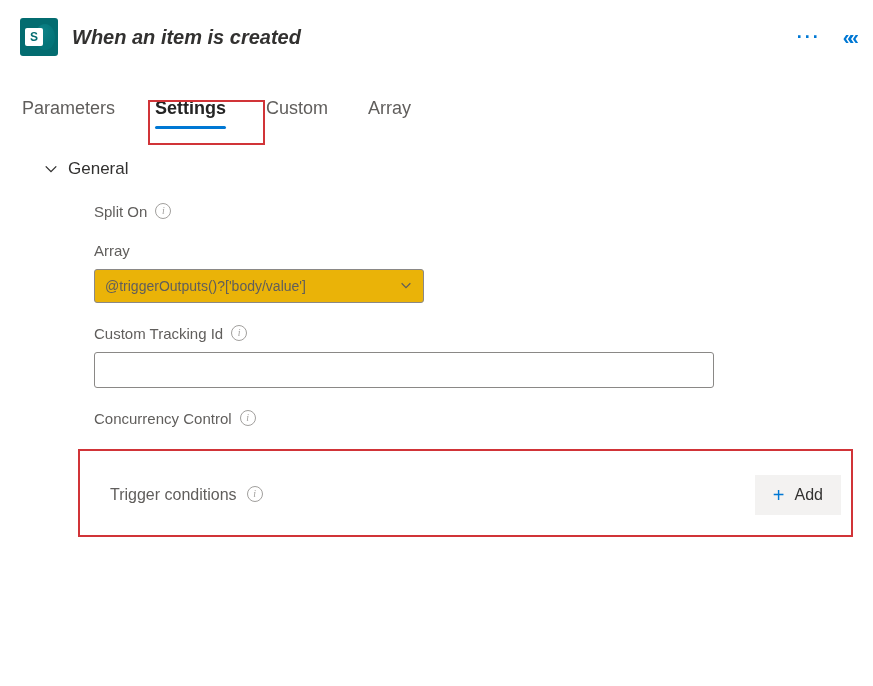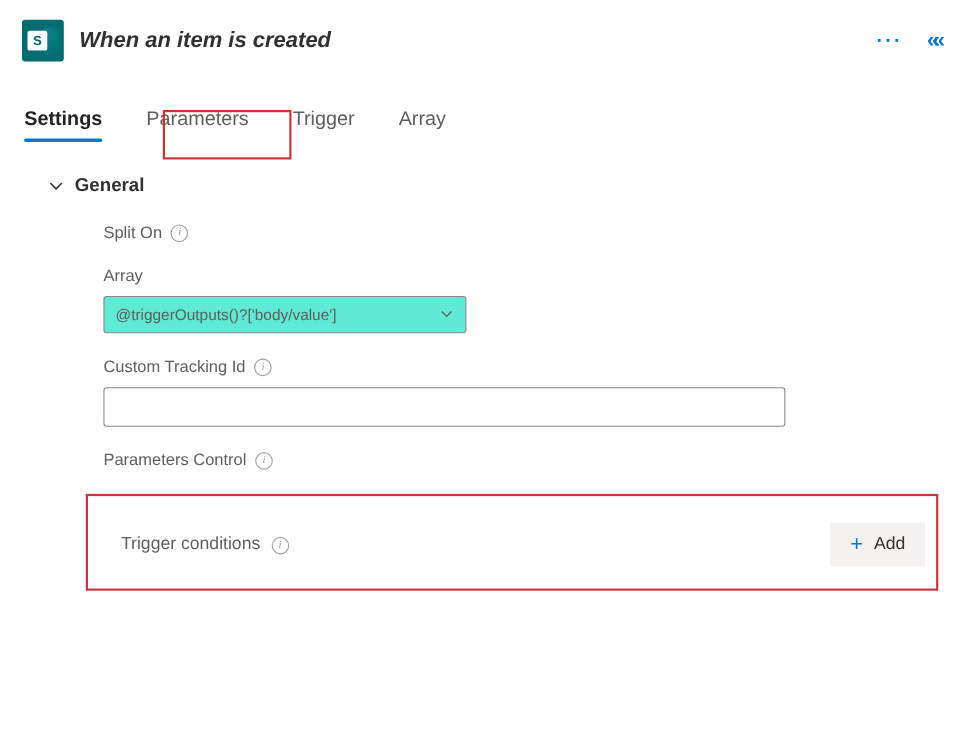--- a/index.html
+++ b/index.html
@@ -99,37 +99,37 @@
     pointer-events: none;
   }
   .section {
     padding-left: 24px;
   }
   .section-header {
     display:flex;
     align-items:center;
     gap: 10px;
     font-size: 17px;
-    font-weight: 700;
+    font-weight: 400;
     cursor:pointer;
     margin-bottom: 24px;
   }
   .chevron-down-icon {
     width: 14px; height:14px;
     display:inline-flex;
     align-items:center;
     justify-content:center;
   }
   .chevron-down-icon svg { width:14px; height:14px; }
   .field-group { padding-left: 50px; margin-bottom: 22px; }
   .field-label {
     font-size: 15px;
     color: #605e5c;
     display:flex;
-    align-items:flex-end;
+    align-items:flex-start;
     gap: 8px;
     margin-bottom: 10px;
   }
   .info-icon {
     width:16px; height:16px;
     border:1px solid #a19f9d;
     border-radius:50%;
     display:inline-flex;
     align-items:center;
     justify-content:center;
@@ -166,21 +166,21 @@
     width: 330px;
     height: 34px;
     border:1px solid #8a8886;
     border-radius:3px;
     display:flex;
     align-items:center;
     padding: 0 10px;
     justify-content:space-between;
     color:#605e5c;
     font-size:14px;
-    background:#5eead4;
+    background:#eab308;
     cursor:pointer;
   }
   .text-input {
     width: 620px;
     height: 36px;
     border:1px solid #8a8886;
     border-radius:3px;
     padding: 0 10px;
     font-size:14px;
     color:#323130;
@@ -188,21 +188,21 @@
   }
   .trigger-row {
     display:flex;
     align-items:center;
     justify-content:space-between;
     padding: 20px 10px 20px 30px;
     margin-top: 4px;
   }
   .trigger-label-group {
     display:flex;
-    align-items:flex-end;
+    align-items:flex-start;
     gap:10px;
     font-size:16px;
     color:#605e5c;
   }
   .add-button {
     display:flex;
     align-items:center;
     gap:10px;
     background:#f3f2f1;
     border:none;
@@ -227,23 +227,23 @@
     <div class="app-icon-badge">S</div>
   </div>
   <div class="card-title">When an item is created</div>
   <div class="header-actions">
     <span class="ellipsis-icon">···</span>
     <span class="collapse-icon">««</span>
   </div>
 </div>
 
 <div class="tabs">
+  <div class="tab">Parameters</div>
   <div class="tab active">Settings</div>
-  <div class="tab">Parameters</div>
-  <div class="tab">Trigger</div>
+  <div class="tab">Custom</div>
   <div class="tab">Array</div>
 </div>
 <div class="highlight-box highlight-settings"></div>
 
 <div class="section">
 
   <div class="section-header">
     <span class="chevron-down-icon">
       <svg viewBox="0 0 16 16">
           <path d="M2 5 L8 11 L14 5" fill="none" stroke="#323130" stroke-width="1.6"></path>
@@ -276,21 +276,21 @@
   <div class="field-group">
     <div class="field-label">
       <span>Custom Tracking Id</span>
       <span class="info-icon">i</span>
     </div>
     <input type="text" class="text-input" value="" style="">
   </div>
 
   <div class="field-group">
     <div class="field-label">
-      <span>Parameters Control</span>
+      <span>Concurrency Control</span>
       <span class="info-icon">i</span>
     </div>
   </div>
 
 </div>
 
 <div class="highlight-trigger">
   <div class="trigger-row">
     <div class="trigger-label-group">
       <span>Trigger conditions</span>

